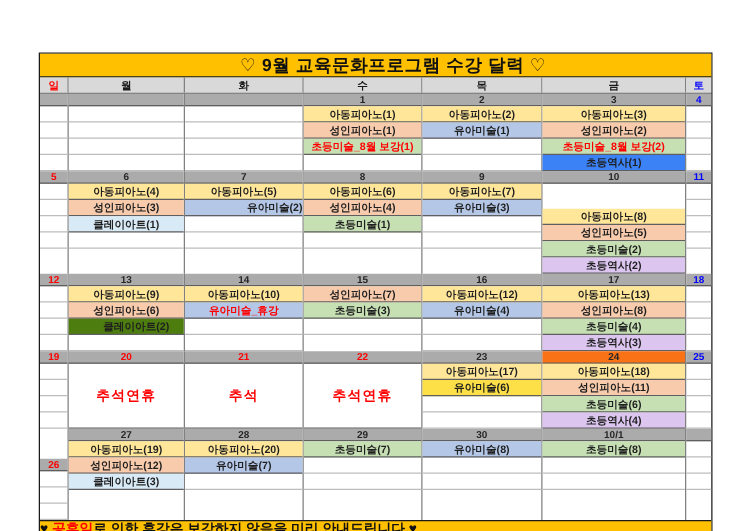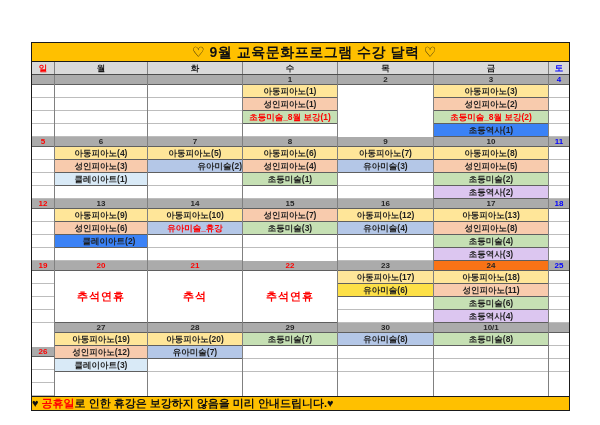--- a/index.html
+++ b/index.html
@@ -84,20 +84,26 @@
             <div class="date-cell" style="background: rgb(171, 171, 171); color: rgb(38, 38, 38);">1</div>
             <div class="day-content">
               <div class="item-cell filled" style="background: rgb(255, 230, 153);">아동피아노(1)</div>
               <div class="item-cell filled" style="background: rgb(248, 203, 173);">성인피아노(1)</div>
               <div class="item-cell filled" style="background: rgb(198, 224, 180); color: rgb(255, 0, 0);">초등미술_8월 보강(1)</div>
               <div class="item-cell"></div>
             </div>
           </div>
           <div class="day-col col4">
             <div class="date-cell" style="background: rgb(171, 171, 171); color: rgb(38, 38, 38);">2</div>
+            <div class="day-content">
+              <div class="item-cell filled" style="background: rgb(255, 230, 153);">아동피아노(2)</div>
+              <div class="item-cell filled" style="background: rgb(180, 199, 231);">유아미술(1)</div>
+              <div class="item-cell"></div>
+              <div class="item-cell"></div>
+            </div>
           </div>
           <div class="day-col col5">
             <div class="date-cell" style="background: rgb(171, 171, 171); color: rgb(38, 38, 38);">3</div>
             <div class="day-content">
               <div class="item-cell filled" style="background: rgb(255, 230, 153);">아동피아노(3)</div>
               <div class="item-cell filled" style="background: rgb(248, 203, 173);">성인피아노(2)</div>
               <div class="item-cell filled" style="background: rgb(198, 224, 180); color: rgb(255, 0, 0);">초등미술_8월 보강(2)</div>
               <div class="item-cell filled" style="background: #3b82f6;">초등역사(1)</div>
             </div>
           </div>
@@ -153,21 +159,21 @@
             <div class="day-content">
               <div class="item-cell filled" style="background: rgb(255, 230, 153);">아동피아노(7)</div>
               <div class="item-cell filled" style="background: rgb(180, 199, 231);">유아미술(3)</div>
               <div class="item-cell"></div>
               <div class="item-cell"></div>
             </div>
           </div>
           <div class="day-col col5">
             <div class="date-cell" style="background: rgb(171, 171, 171); color: rgb(38, 38, 38);">10</div>
             <div class="day-content">
-              <div class="item-cell filled" style="background: rgb(255, 230, 153);">아동피아노(8)</div>
+              <div class="item-cell filled" style="background: rgb(255, 230, 153); margin-top: 20px;">아동피아노(8)</div>
               <div class="item-cell filled" style="background: rgb(248, 203, 173);">성인피아노(5)</div>
               <div class="item-cell filled" style="background: rgb(198, 224, 180);">초등미술(2)</div>
               <div class="item-cell filled" style="background: rgb(220, 198, 240);">초등역사(2)</div>
             </div>
           </div>
           <div class="day-col col6 last">
             <div class="date-cell" style="background: rgb(171, 171, 171); color: rgb(0, 0, 255);">11</div>
             <div class="day-content">
               <div class="item-cell"></div>
               <div class="item-cell"></div>
@@ -184,21 +190,21 @@
               <div class="item-cell"></div>
               <div class="item-cell"></div>
               <div class="item-cell"></div>
             </div>
           </div>
           <div class="day-col col1">
             <div class="date-cell" style="background: rgb(171, 171, 171); color: rgb(38, 38, 38);">13</div>
             <div class="day-content">
               <div class="item-cell filled" style="background: rgb(255, 230, 153);">아동피아노(9)</div>
               <div class="item-cell filled" style="background: rgb(248, 203, 173);">성인피아노(6)</div>
-              <div class="item-cell filled" style="background: #3b82f6; padding-left: 16px;">클레이아트(2)</div>
+              <div class="item-cell filled" style="background: #4d7c0f; padding-left: 16px;">클레이아트(2)</div>
               <div class="item-cell"></div>
             </div>
           </div>
           <div class="day-col col2">
             <div class="date-cell" style="background: rgb(171, 171, 171); color: rgb(38, 38, 38);">14</div>
             <div class="day-content">
               <div class="item-cell filled" style="background: rgb(255, 230, 153);">아동피아노(10)</div>
               <div class="item-cell filled" style="background: rgb(180, 199, 231); color: rgb(255, 0, 0);">유아미술_휴강</div>
               <div class="item-cell"></div>
               <div class="item-cell"></div>

